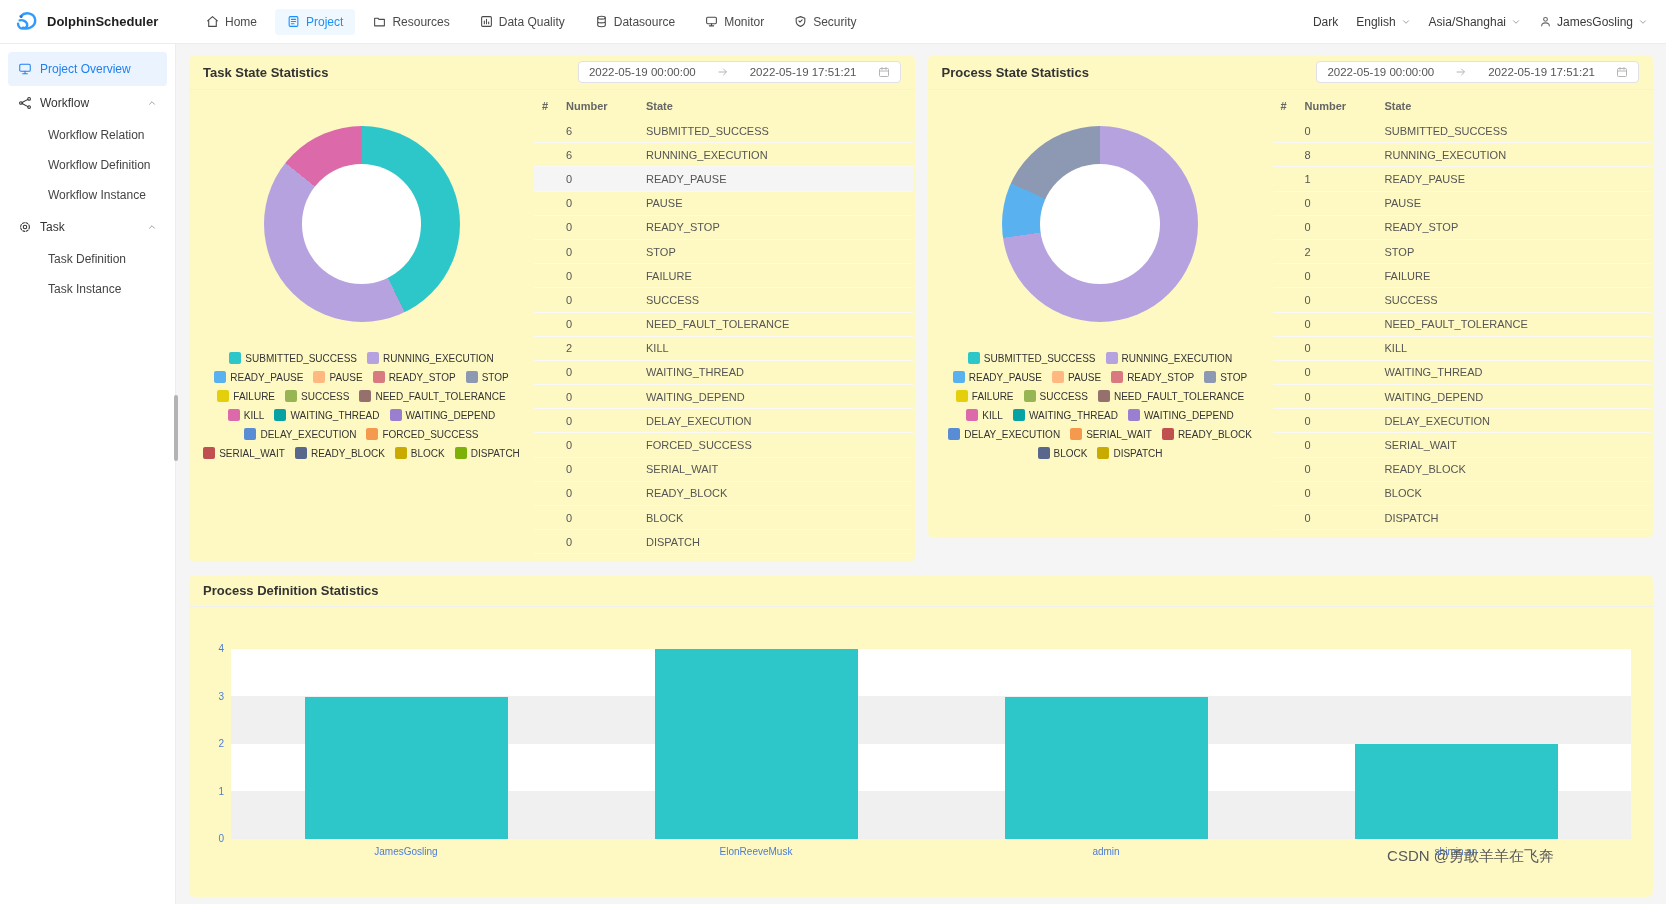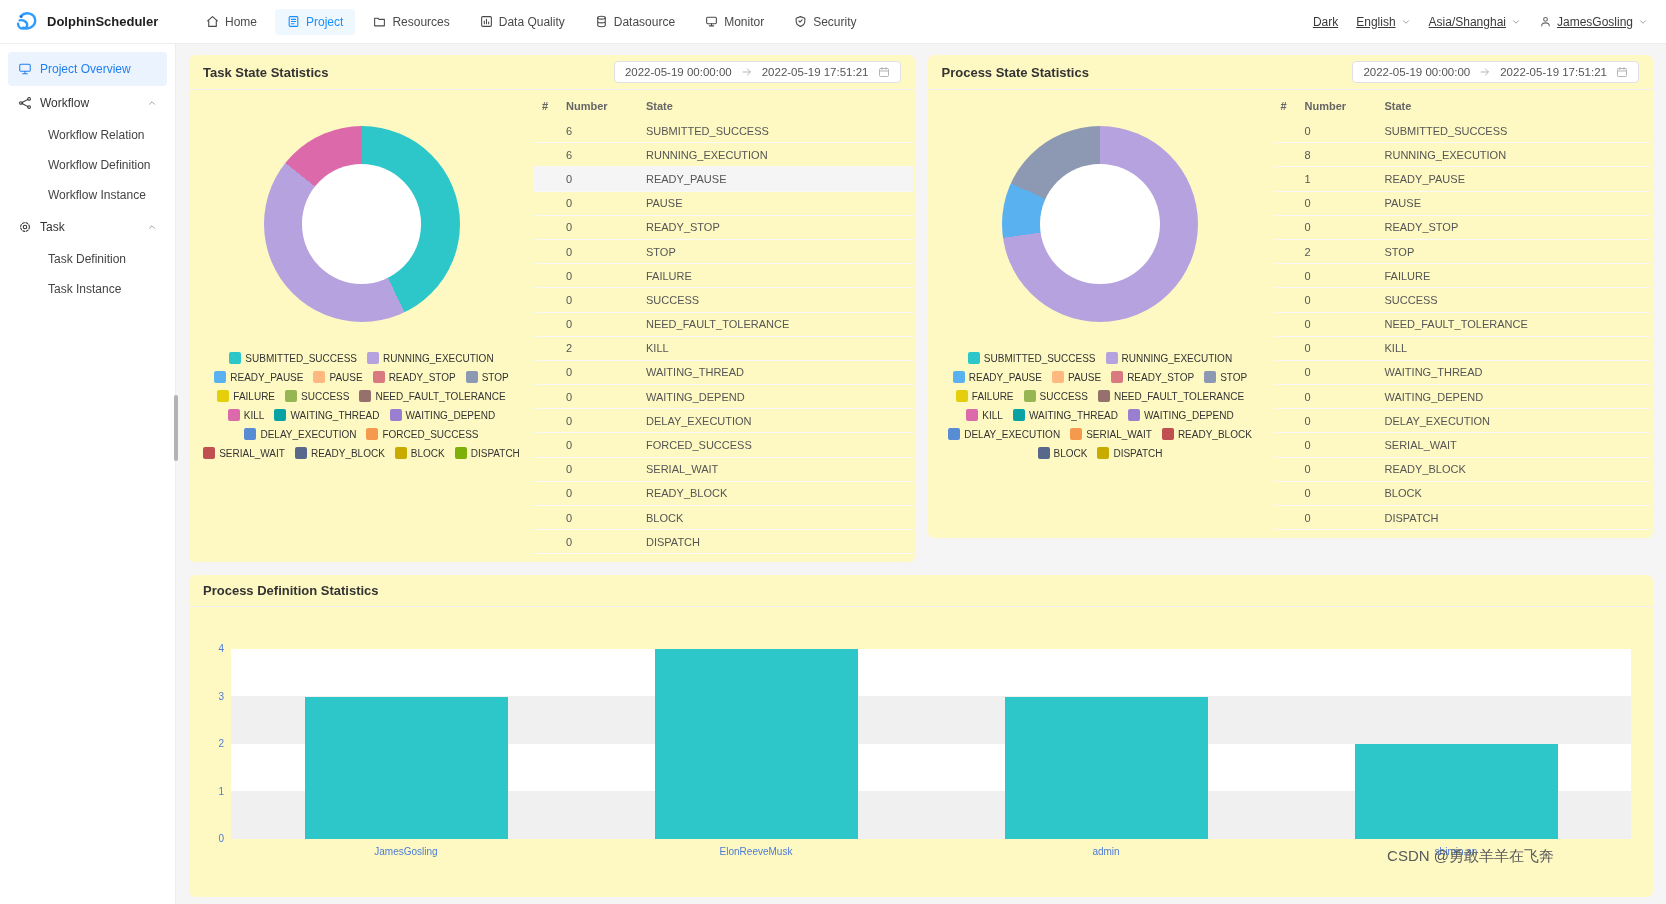--- a/index.html
+++ b/index.html
@@ -11,42 +11,42 @@
   .topbar { height:44px; flex:0 0 44px; background:#fff; border-bottom:1px solid #ededed;
     display:flex; align-items:center; padding:0 18px 0 14px; }
   .brand { display:flex; align-items:center; gap:7px; width:158px; flex:0 0 auto; }
   .brand-name { font-size:13px; font-weight:bold; color:#1d1d1d; }
   .logo-svg { width:26px; height:26px; }
   .mainnav { display:flex; align-items:center; gap:6px; margin-left:22px; flex:1; }
   .nav-item { display:flex; align-items:center; gap:6px; font-size:12px; color:#4a4a4a;
     padding:6px 12px; border-radius:4px; cursor:pointer; white-space:nowrap; }
   .nav-item svg { width:13px; height:13px; stroke:currentColor; fill:none; stroke-width:2; stroke-linecap:round; stroke-linejoin:round; }
   .nav-item.active { color:#1890ff; background:rgba(24,144,255,0.07); }
-  .topbar-right { display:flex; align-items:center; gap:18px; font-size:12px; color:#3a3a3a; margin-left:auto;text-decoration:underline; }
+  .topbar-right { display:flex; align-items:center; gap:18px; font-size:12px; color:#3a3a3a; margin-left:auto; }
   .tr-item { display:flex; align-items:center; gap:5px; cursor:pointer; white-space:nowrap; }
   .chev { width:10px; height:10px; stroke:#999; fill:none; stroke-width:2.2; stroke-linecap:round; stroke-linejoin:round; }
   .uico { width:13px; height:13px; stroke:#666; fill:none; stroke-width:2; stroke-linecap:round; stroke-linejoin:round; }
 
   
   .layout { flex:1; display:flex; min-height:0; }
   .sidebar { width:176px; flex:0 0 176px; background:#fff; border-right:1px solid #ededed; padding:8px 8px; }
   .side-item { display:flex; align-items:center; gap:8px; height:34px; padding:0 10px;
     font-size:12px; color:#333; border-radius:4px; cursor:pointer; }
   .side-item.active { background:#ebf3fe; color:#2080f0; }
   .side-item svg.sico { width:14px; height:14px; stroke:currentColor; fill:none; stroke-width:1.8; stroke-linecap:round; stroke-linejoin:round; }
   .side-item .chev { margin-left:auto; }
   .side-sub { display:flex; align-items:center; height:30px; padding-left:40px; font-size:12px; color:#444; cursor:pointer; border-radius:4px; }
 
   .main { flex:1; background:#f5f5f5; padding:11px 13px; position:relative; overflow:hidden; }
   .cards-row { display:flex; gap:13px; align-items:flex-start; }
   .card { background:#fef9c3; border-radius:6px; flex:1; min-width:0; }
   .card-header { display:flex; align-items:center; justify-content:space-between;
     padding:6px 14px; border-bottom:1px solid #f0f0f0; min-height:32px; }
   .card-title { font-size:13px; font-weight:bold; color:#333; }
-  .range-picker { display:flex; align-items:center; gap:9px; border:1px solid #e0e0e6; border-radius:4px;
+  .range-picker { display:flex; align-items:center; gap:21px; border:1px solid #e0e0e6; border-radius:4px;
     padding:4px 10px; font-size:11.5px; color:#555; background:#fff; cursor:pointer; white-space:nowrap; }
   .range-picker svg { width:12px; height:12px; stroke:#b5b5b5; fill:none; stroke-width:2; stroke-linecap:round; stroke-linejoin:round; }
 
   .card-body { display:flex; }
   .pie-side { width:345px; flex:0 0 345px; display:flex; flex-direction:column; align-items:center; padding:14px 6px 12px; }
   .donut { width:196px; height:196px; border-radius:50%; position:relative; margin:22px 0 30px; }
   .donut::after { content:""; position:absolute; inset:19.5%; background:#fff; border-radius:50%; }
   .legend { display:flex; flex-wrap:wrap; justify-content:center; gap:7px 10px; max-width:320px; }
   .legend-item { display:flex; align-items:center; gap:4px; font-size:10px; color:#333; cursor:pointer; }
   .chip { width:12px; height:12px; border-radius:2px; flex:0 0 12px; }

